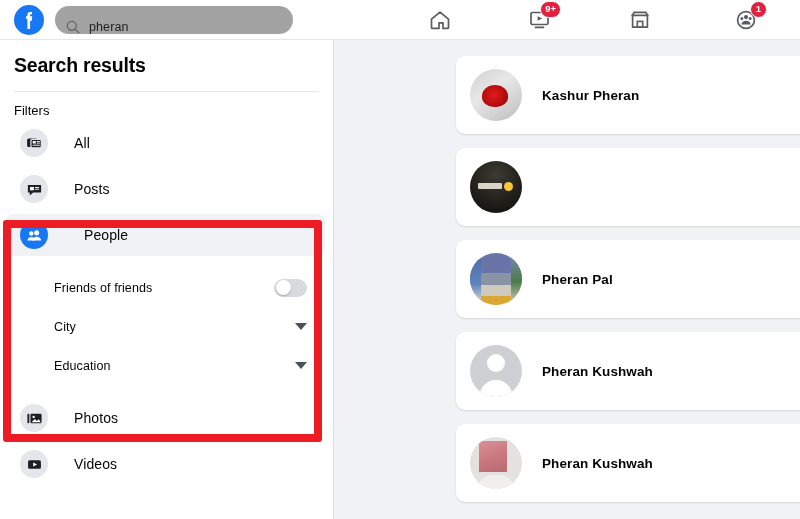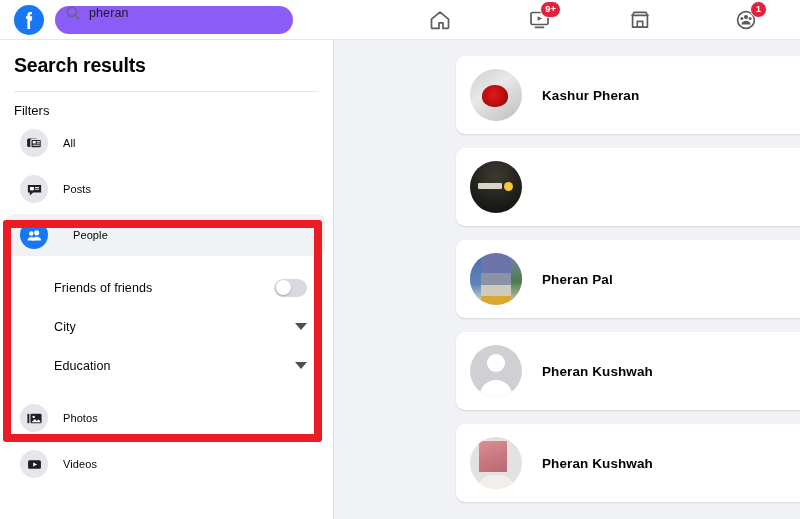--- a/index.html
+++ b/index.html
@@ -24,22 +24,22 @@
     width: 30px; height: 30px; border-radius: 50%;
     background: #1877f2; margin-left: 14px;
     display: flex; align-items: center; justify-content: center;
     flex: none;
   }
   .fb-logo svg { display: block; }
 
   .search-box {
     margin-left: 11px;
     width: 238px; height: 28px;
-    background: #8b5cf6; border-radius: 20px;
-    display: flex; align-items: flex-start;
+    background: #a3a3a3; border-radius: 20px;
+    display: flex; align-items: flex-end;
     flex: none;
   }
   .search-box .s-icon { margin-left: 11px; display: flex; flex: none; }
   .search-value {
     margin-left: 9px;
     font-size: 12.5px; color: #1c1e21;
     letter-spacing: .1px;
   }
 
   .header-nav {
@@ -100,22 +100,22 @@
   }
   .filter-item.active { background: #f0f2f5; gap: 10px; }
   .f-icon {
     width: 28px; height: 28px; border-radius: 50%;
     background: #e4e6eb;
     display: flex; align-items: center; justify-content: center;
     flex: none;
   }
   .f-icon.blue { background: #1877f2; }
   .f-label {
-    margin-left: 15px;
-    font-size: 11px; color: #050505;
+    margin-left: 26px;
+    font-size: 14px; color: #050505;
     letter-spacing: .1px;
   }
 
   
   .subfilters { padding: 12px 0 0 0; }
   .sub-row {
     display: flex; align-items: center;
     height: 39px;
     padding: 0 26px 0 54px;
   }

